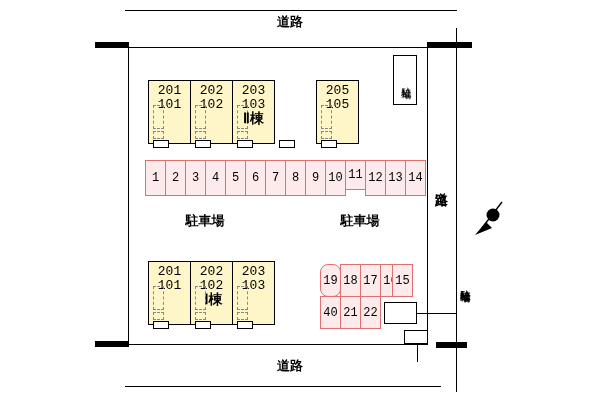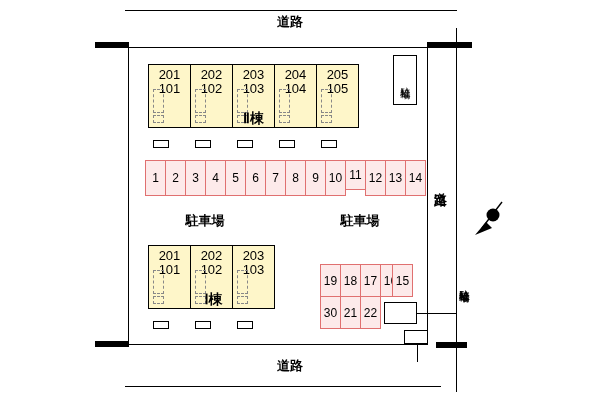--- a/index.html
+++ b/index.html
@@ -1,28 +1,28 @@
 <!DOCTYPE html>
 <html style="--unit_fill: #fef6c9; --parking_fill: #fdeaea; --parking_border: #e07070;"><head>
 <meta charset="utf-8">
 <style>
   html,body{margin:0;padding:0;background:#fff;}
   #stage{
     position:relative;width:600px;height:400px;background:#fff;overflow:hidden;
-    font-family:Liberation Sans, sans-serif;color:#000;
+    font-family:Liberation Mono, monospace;color:#000;
   }
   .hline{position:absolute;height:0;border-top:1px solid #000;}
   .vline{position:absolute;width:0;border-left:1px solid #000;}
   .wall{position:absolute;height:6px;background:#000;}
   .label{position:absolute;font-size:13px;font-weight:bold;text-align:center;white-space:nowrap;}
   .vtext{writing-mode:vertical-rl;text-orientation:upright;letter-spacing:2px;}
   #site{position:absolute;left:128px;top:47px;width:300px;height:298px;
         border:1px solid #000;background:#fff;box-sizing:border-box;}
   .bldg{position:absolute;}
-  .unit{position:absolute;top:0;width:43px;height:64px;border:1px solid #000;
+  .unit{position:absolute;top:16px;width:43px;height:64px;border:1px solid #000;
         background:var(--unit_fill,#fef6c9);box-sizing:border-box;}
   .nums{margin-top:3px;text-align:center;font-size:13px;line-height:14px;font-weight:normal;}
   .stairA{position:absolute;left:4px;bottom:14px;width:9px;height:22px;border:1px dashed #888;}
   .stairB{position:absolute;left:4px;bottom:4px;width:9px;height:6px;border:1px dashed #888;}
   .tab{position:absolute;bottom:-8px;width:16px;height:8px;background:#fff;border:1px solid #000;box-sizing:border-box;}
   .bname{position:absolute;width:43px;text-align:center;font-size:14px;font-weight:bold;}
   .pcell{position:absolute;width:21px;box-sizing:border-box;
          border:1px solid var(--parking_border,#e07070);
          background:var(--parking_fill,#fdeaea);
          display:flex;align-items:center;justify-content:center;font-size:12px;}
@@ -75,28 +75,20 @@
         <div>202</div>
         <div>102</div>
       </div>
       <div class="stairA"></div>
       <div class="stairB"></div>
     </div>
     <div class="unit" style="left:84px;">
       <div class="nums">
         <div>203</div>
         <div>103</div>
-      </div>
-      <div class="stairA"></div>
-      <div class="stairB"></div>
-    </div>
-    <div class="unit" style="left:126px;">
-      <div class="nums">
-        <div>204</div>
-        <div>104</div>
       </div>
       <div class="stairA"></div>
       <div class="stairB"></div>
     </div>
     <div class="unit" style="left:168px;">
       <div class="nums">
         <div>205</div>
         <div>105</div>
       </div>
       <div class="stairA"></div>
@@ -155,29 +147,29 @@
       <div class="stairA"></div>
       <div class="stairB"></div>
     </div>
     <div class="bname" style="left:44px;top:46px;">Ⅰ棟</div>
     <div class="tab" style="left:5px;"></div>
     <div class="tab" style="left:47px;"></div>
     <div class="tab" style="left:89px;"></div>
   </div>
 
   <div class="bldg" style="left:320px;top:264px;width:101px;height:33px;">
-    <div class="pcell" style="left:0;height:33px;">19</div>
+    <div class="pcell" style="left:0;height:33px;border-radius:8px;">19</div>
     <div class="pcell" style="left:20px;height:33px;">18</div>
     <div class="pcell" style="left:40px;height:33px;">17</div>
     <div class="pcell" style="left:60px;height:33px;text-align:center;">16</div>
     <div class="pcell" style="left:72px;height:33px;">15</div>
   </div>
 
   <div class="bldg" style="left:320px;top:296px;width:101px;height:33px;">
-    <div class="pcell" style="left:0;height:33px;">30</div>
+    <div class="pcell" style="left:0;height:33px;">40</div>
     <div class="pcell" style="left:20px;height:33px;">21</div>
     <div class="pcell" style="left:40px;height:33px;">22</div>
   </div>
 
   <div class="whitebox" style="left:384px;top:302px;width:33px;height:22px;"></div>
   <div class="hline" style="left:417px;top:313px;width:40px;"></div>
   <div class="vsmall" style="position:absolute;left:459px;top:282px;font-weight:bold;">駐輪場</div>
 
   <div class="whitebox" style="left:404px;top:330px;width:24px;height:14px;"></div>
   <div class="vline" style="left:417px;top:344px;height:18px;"></div>

